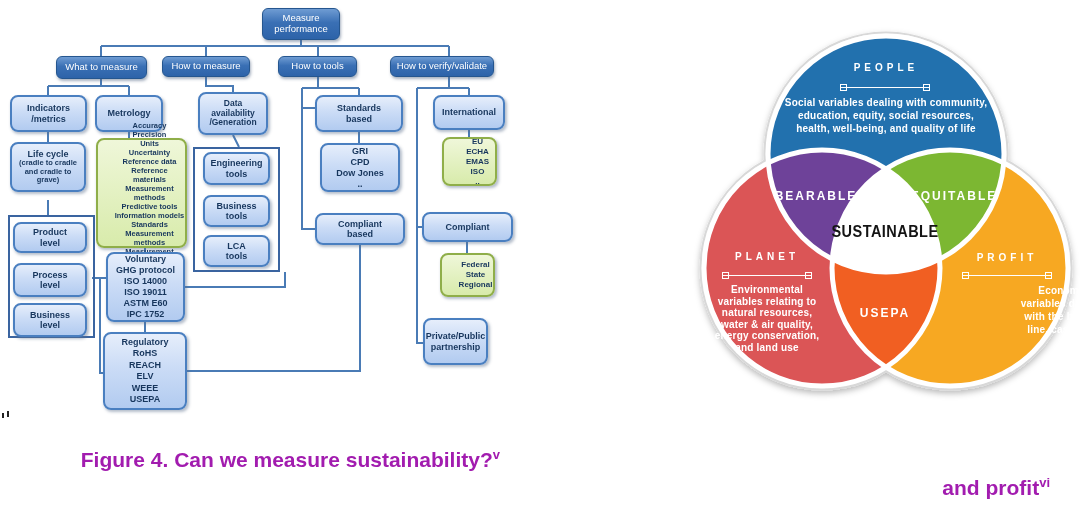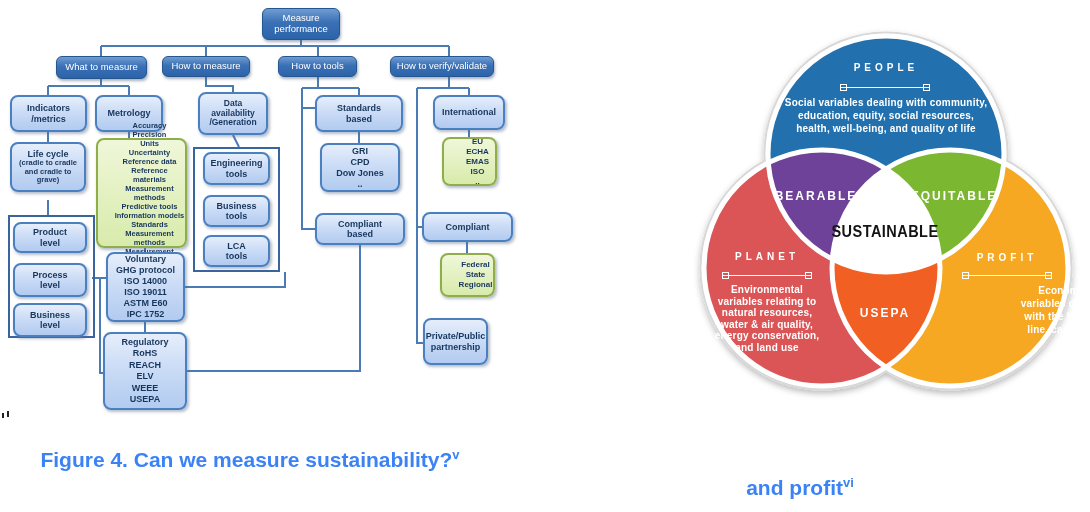--- a/index.html
+++ b/index.html
@@ -11,21 +11,21 @@
   .hdr{background:linear-gradient(180deg,#6f9cd3 0%,#3a70b5 45%,#2d63a9 100%);
        border:1px solid #25568f;color:#fff;font-size:9.5px;
        box-shadow:1px 2px 3px rgba(80,100,130,.5);border-radius:6px;}
   .box{background:linear-gradient(180deg,#e6eefb 0%,#cbdcf6 45%,#b2cbf0 100%);
        border:2px solid #4a7fc0;color:#17365d;font-weight:bold;font-size:9px;
        box-shadow:1.5px 2px 3px rgba(90,110,140,.45);}
   .green{background:linear-gradient(180deg,#eff7d9 0%,#d8ebab 100%);
        border:2px solid #8fae49;color:#17365d;font-weight:bold;font-size:8px;
        box-shadow:1.5px 2px 3px rgba(90,110,140,.45);padding-left:16px;}
   .container{position:absolute;border:2px solid #3a64a0;background:transparent;box-sizing:border-box;}
-  .cap{position:absolute;text-align:center;font-weight:bold;color:#3b82f6;font-size:21px;line-height:28px;}
+  .cap{position:absolute;text-align:right;font-weight:bold;color:#a21caf;font-size:21px;line-height:28px;}
   .cap sup{font-size:13px;}
   .vtext{position:absolute;text-align:center;color:#fff;font-weight:bold;}
   .vlabel{font-size:10px;letter-spacing:4px;}
   .vsmall{font-size:12px;letter-spacing:2px;}
   .vdesc{font-size:10px;line-height:13px;letter-spacing:.2px;}
   .dim{position:absolute;height:0;border-top:1.5px solid #fff;}
   .dim::before,.dim::after{content:"";position:absolute;top:-4px;width:5px;height:5px;
       border:1.5px solid #fff;background:transparent;}
   .dim::before{left:-1px}.dim::after{right:-1px}
   .sustain{font-size:16.5px;font-weight:800;color:#141414;letter-spacing:.5px;

